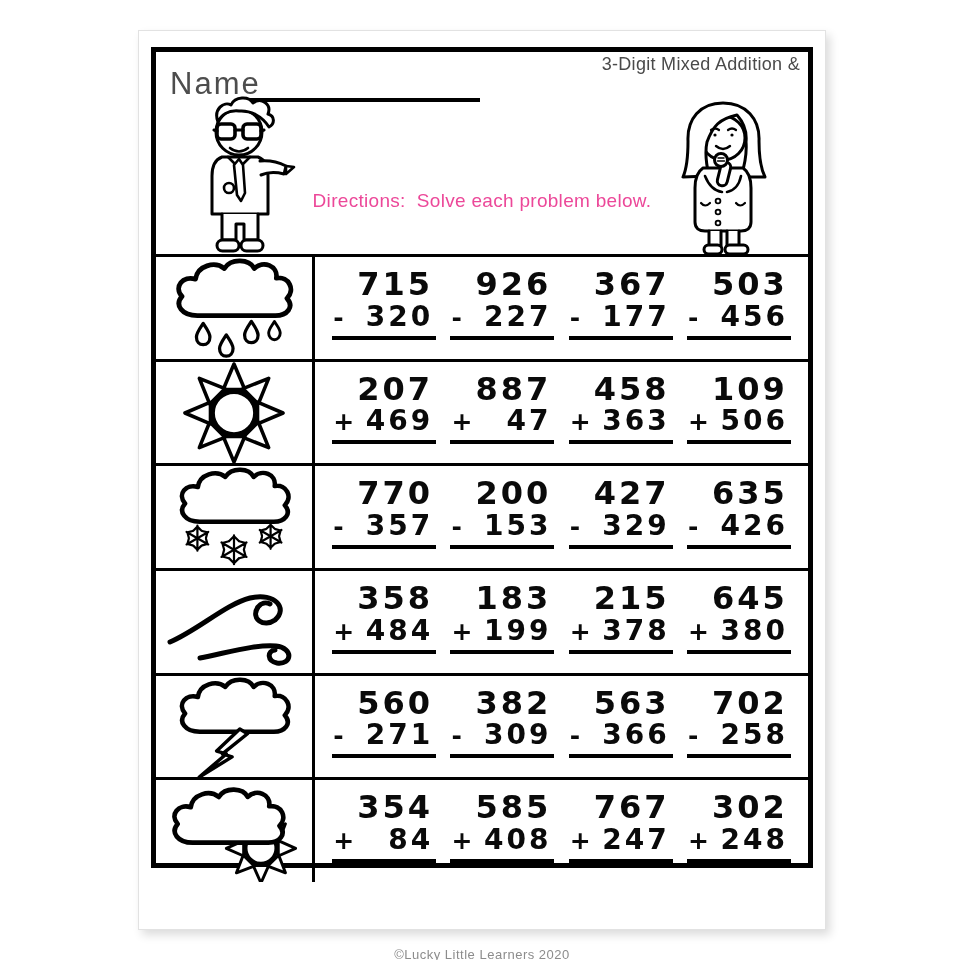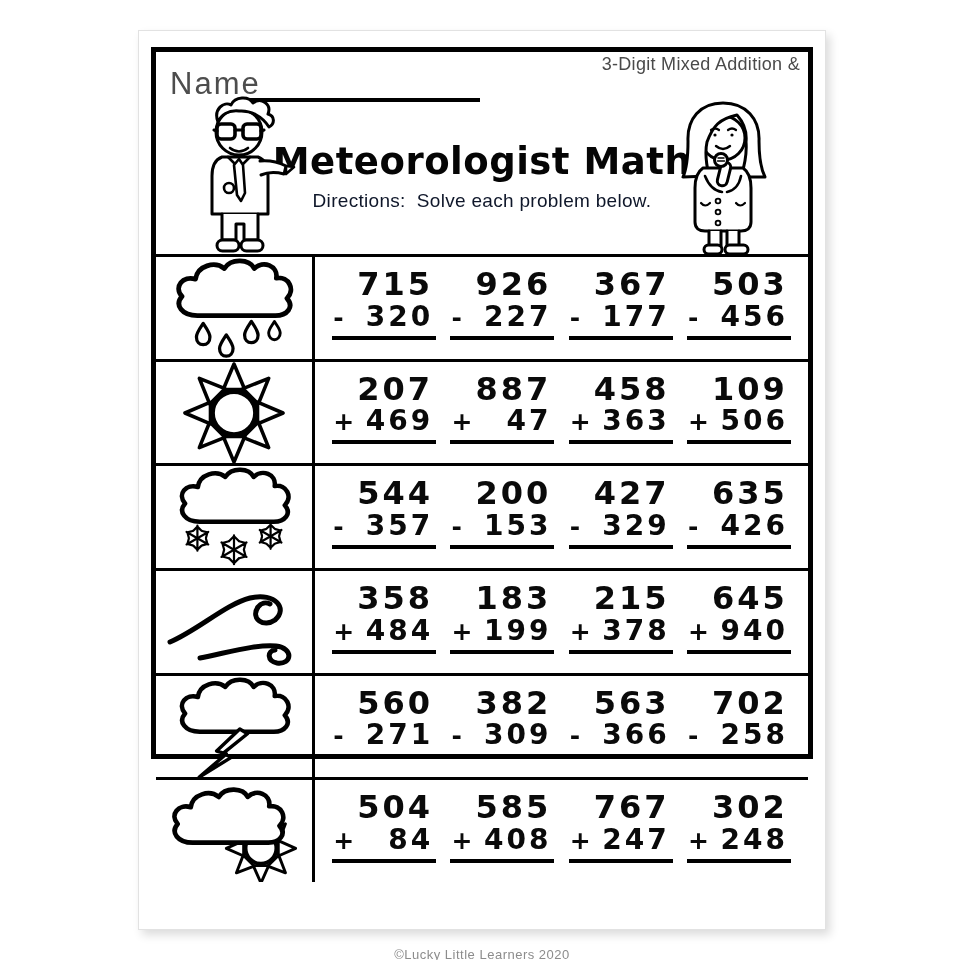--- a/index.html
+++ b/index.html
@@ -1,28 +1,28 @@
 <!DOCTYPE html>
 <html><head>
 <meta charset="utf-8">
 <style>
   html,body{margin:0;padding:0;background:#ffffff;}
   body{width:960px;height:960px;position:relative;font-family:"Liberation Sans",sans-serif;overflow:hidden;}
   .paper{position:absolute;left:138px;top:30px;width:686px;height:898px;background:#fff;
          border:1px solid #e2e2e2;box-shadow:4px 5px 9px rgba(0,0,0,0.14);}
-  .sheet{position:absolute;left:12px;top:16px;width:662px;height:712px;border:5px solid #000;
+  .sheet{position:absolute;left:12px;top:16px;width:662px;height:821px;border:5px solid #000;
          box-sizing:border-box;display:flex;flex-direction:column;background:#fff;}
   
   .header{height:202px;flex:none;position:relative;}
   .name-label{position:absolute;left:14px;top:14px;font-size:31px;color:#4d4d4d;letter-spacing:2px;}
   .name-line{position:absolute;left:94px;top:46px;width:230px;border-bottom:4px solid #000;}
   .subtitle{position:absolute;right:8px;top:2px;text-align:right;font-size:18px;line-height:1.18;color:#4a4a4a;letter-spacing:0.3px;}
   .title{position:absolute;left:110px;right:110px;top:88px;text-align:center;font-size:37px;font-weight:bold;
          color:#050505;font-family:"DejaVu Sans",sans-serif;letter-spacing:0.5px;white-space:nowrap;}
-  .directions{position:absolute;left:110px;right:110px;top:138px;text-align:center;font-size:19px;color:#0f172a;letter-spacing:0.3px;white-space:pre;}
+  .directions{position:absolute;left:110px;right:110px;top:138px;text-align:center;font-size:19px;color:#ec4899;letter-spacing:0.3px;white-space:pre;}
   .boy{position:absolute;left:28px;top:44px;}
   .girl{position:absolute;right:37px;top:48px;}
   
   .grid{flex:1;display:flex;flex-direction:column;}
   .row{flex:1;display:flex;border-top:3px solid #000;min-height:0;}
   .icon-cell{width:156px;flex:none;border-right:3px solid #000;display:flex;align-items:center;justify-content:center;overflow:hidden;}
   .problems{flex:1;display:flex;justify-content:space-around;align-items:flex-start;padding:10px 10px 0 10px;}
   .problem{width:104px;flex:none;}
   .num-top{font-family:"DejaVu Sans",sans-serif;font-weight:bold;font-size:32px;line-height:1.08;
            letter-spacing:3px;text-align:right;padding-right:3px;color:#0a0a0a;}
@@ -40,21 +40,20 @@
 
 <div class="paper">
   <div class="sheet">
 
     <div class="header">
       <div class="name-label">Name</div>
       <div class="name-line"></div>
       <div class="subtitle">
         <div>3-Digit Mixed Addition &amp;</div>
       </div>
-      <div class="title">Meteorologist Math</div>
       <div class="directions">Directions:  Solve each problem below.</div>
 
       <svg class="boy" width="112" height="158" viewBox="0 0 112 158">
         <g stroke="#000" fill="#fff" stroke-linecap="round" stroke-linejoin="round">
           <circle cx="55" cy="36" r="23" stroke-width="3"></circle>
           <path d="M34 26 C29 13 40 5 47 9 C51 0 65 0 69 7 C77 1 88 8 84 18 C91 20 91 28 85 31 C78 20 66 14 55 15 C44 14 37 19 34 26 Z" stroke-width="3"></path>
           <path d="M46 52 Q55 59 64 52" fill="none" stroke-width="2.6"></path>
           <rect x="33" y="28" width="18" height="15" rx="4" fill="none" stroke-width="3.6"></rect>
           <rect x="59" y="28" width="18" height="15" rx="4" fill="none" stroke-width="3.6"></rect>
           <path d="M51 34 L59 34 M33 35 L30 34 M77 35 L80 34" fill="none" stroke-width="3"></path>
@@ -238,21 +237,21 @@
                   <g transform="rotate(120)">
                       <path d="M0 -13 L0 13 M-4 -8 L0 -12 L4 -8 M-4 8 L0 12 L4 8"></path>
                     </g>
                 </g>
               </g>
             </g>
           </svg>
         </div>
         <div class="problems">
             <div class="problem">
-              <div class="num-top">544</div>
+              <div class="num-top">770</div>
               <div class="num-bottom-row">
                 <span class="op">-</span>
                 <span class="num-bottom">357</span>
               </div>
               <div class="answer-line"></div>
             </div>
             <div class="problem">
               <div class="num-top">200</div>
               <div class="num-bottom-row">
                 <span class="op">-</span>
@@ -310,21 +309,21 @@
               <div class="num-bottom-row">
                 <span class="op">+</span>
                 <span class="num-bottom">378</span>
               </div>
               <div class="answer-line"></div>
             </div>
             <div class="problem">
               <div class="num-top">645</div>
               <div class="num-bottom-row">
                 <span class="op">+</span>
-                <span class="num-bottom">940</span>
+                <span class="num-bottom">380</span>
               </div>
               <div class="answer-line"></div>
             </div>
           </div>
       </div>
 
       <div class="row">
         <div class="icon-cell">
           <svg width="140" height="104" viewBox="0 0 140 108">
             <g class="ink" stroke-linejoin="round" stroke-linecap="round">
@@ -387,21 +386,21 @@
                 <circle cx="0" cy="0" r="16" stroke-width="4"></circle>
               </g>
               <g transform="translate(-4,6) scale(0.97)">
                 <path d="M32 62 C16 62 8 51 16 42 C7 32 17 20 30 24 C32 10 50 5 60 13 C67 2 86 3 91 13 C100 4 116 10 114 23 C127 21 134 35 125 44 C133 53 125 62 113 62 Z" stroke-width="5"></path>
               </g>
             </g>
           </svg>
         </div>
         <div class="problems">
             <div class="problem">
-              <div class="num-top">504</div>
+              <div class="num-top">354</div>
               <div class="num-bottom-row">
                 <span class="op">+</span>
                 <span class="num-bottom">84</span>
               </div>
               <div class="answer-line"></div>
             </div>
             <div class="problem">
               <div class="num-top">585</div>
               <div class="num-bottom-row">
                 <span class="op">+</span>

